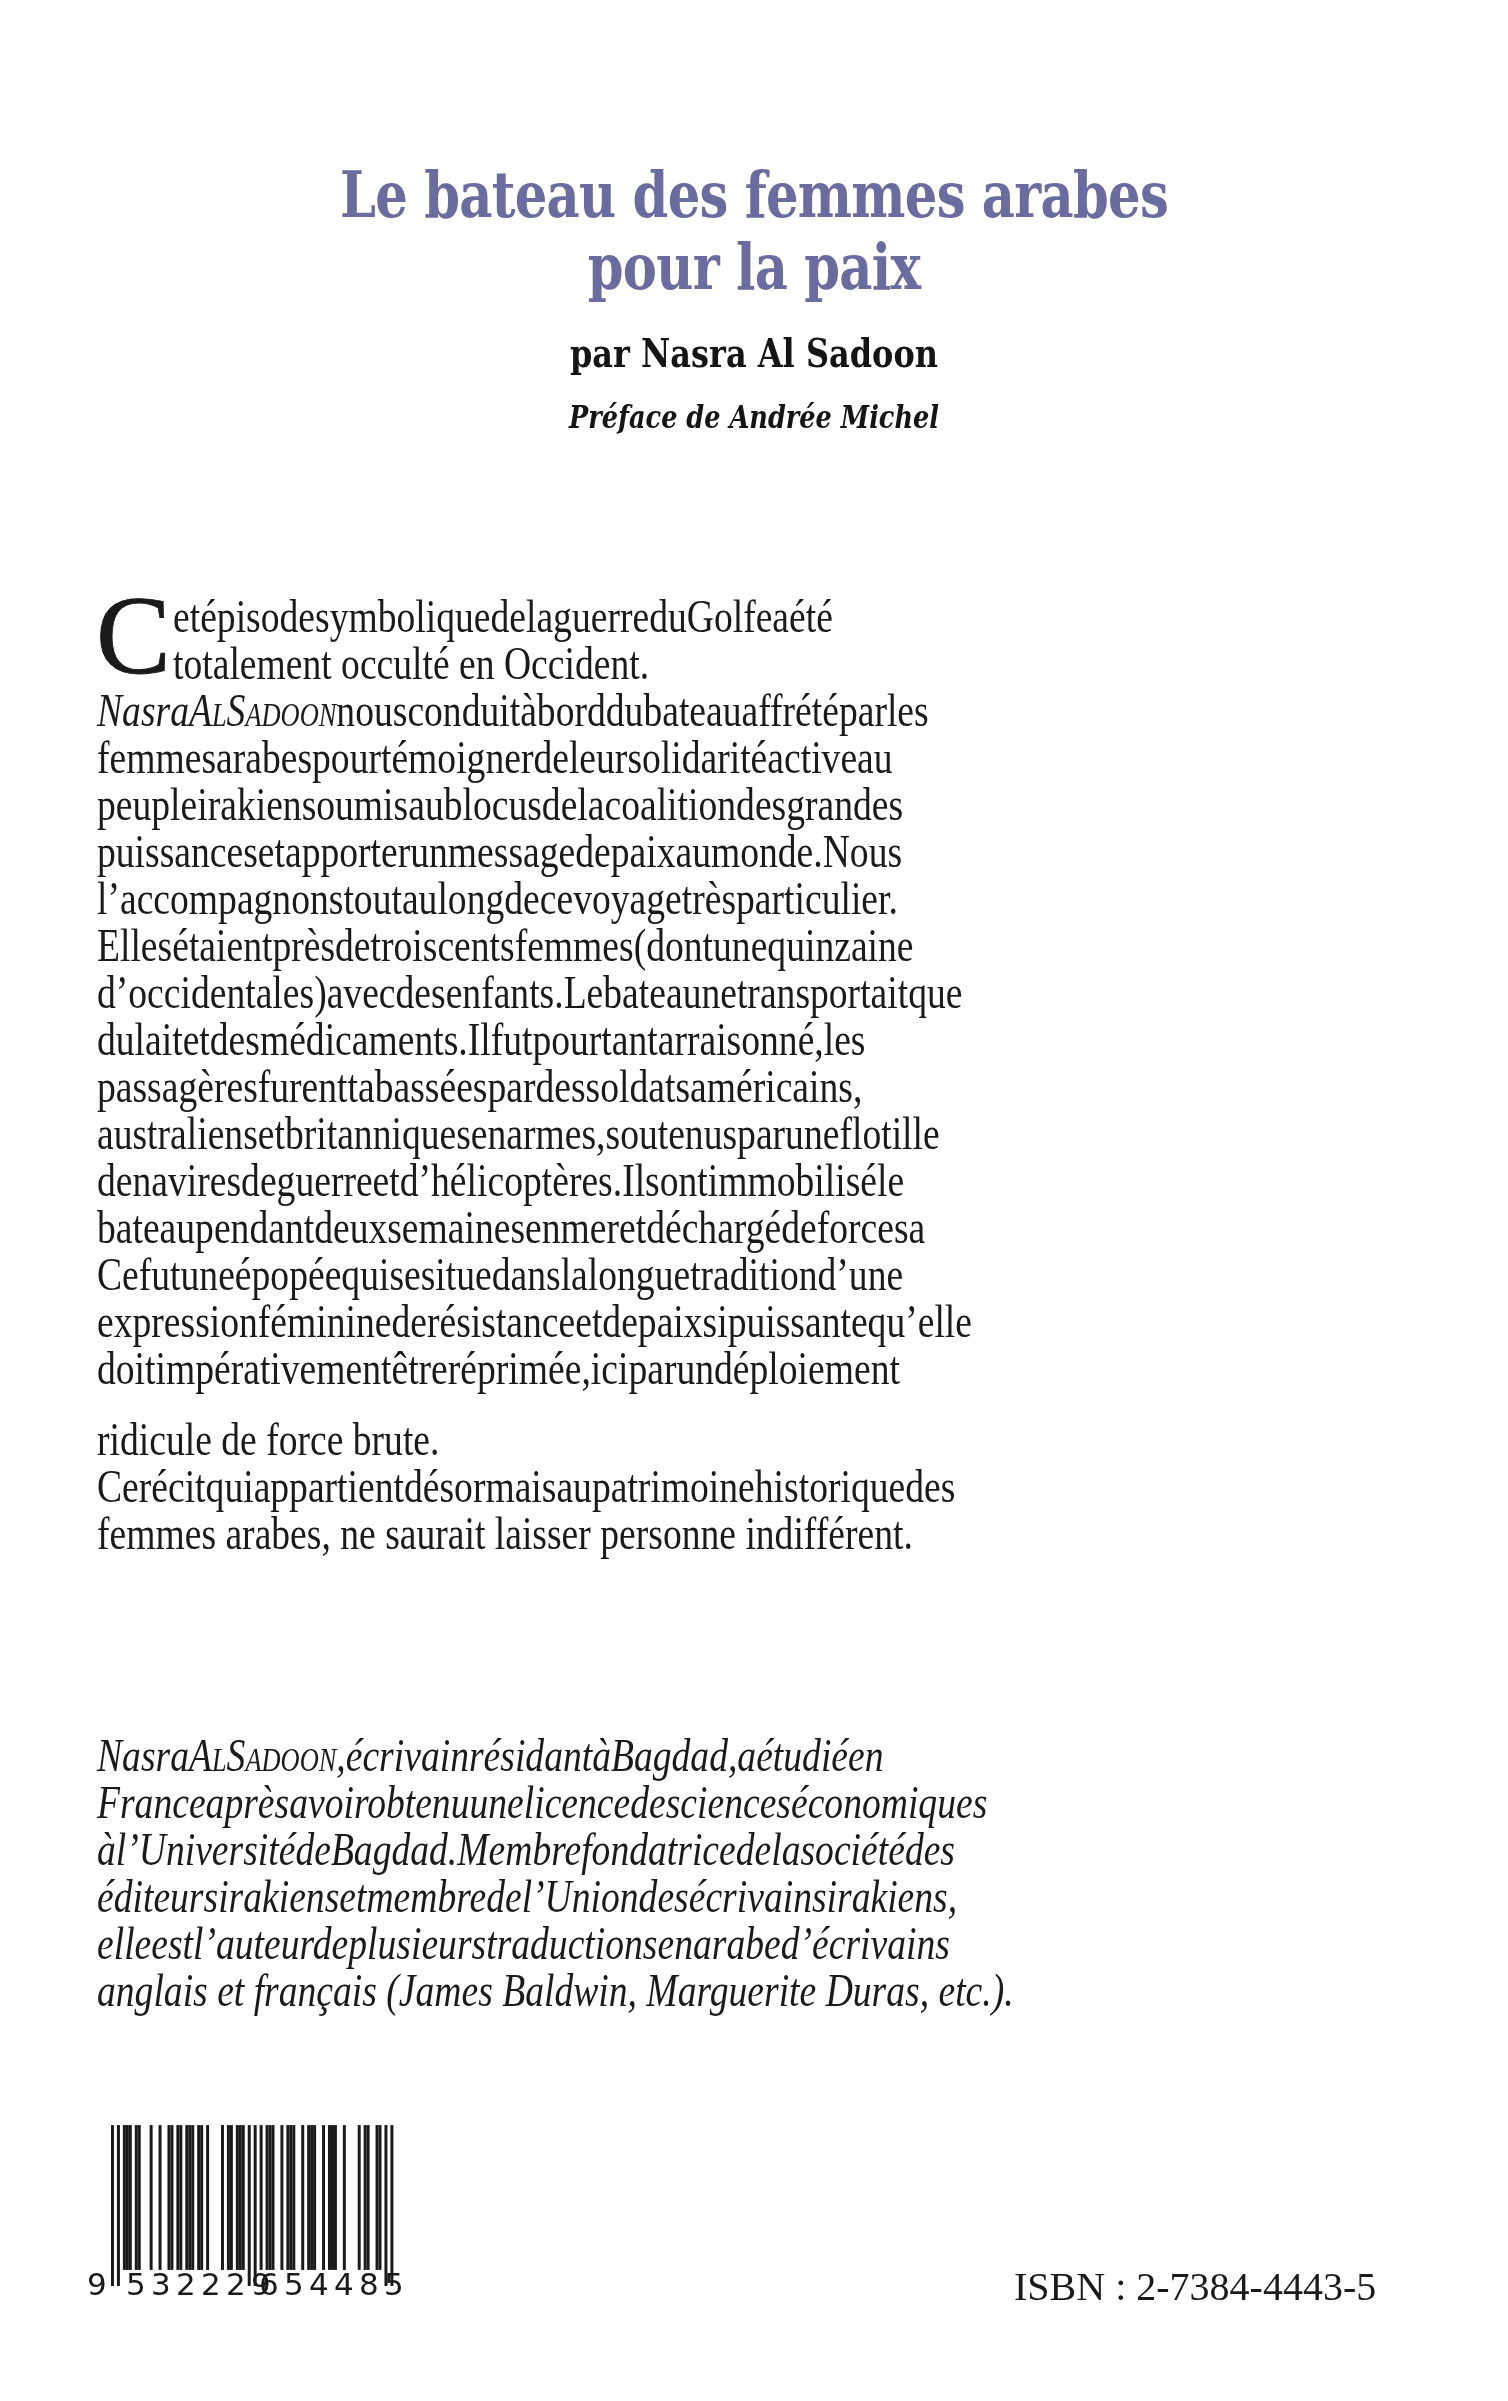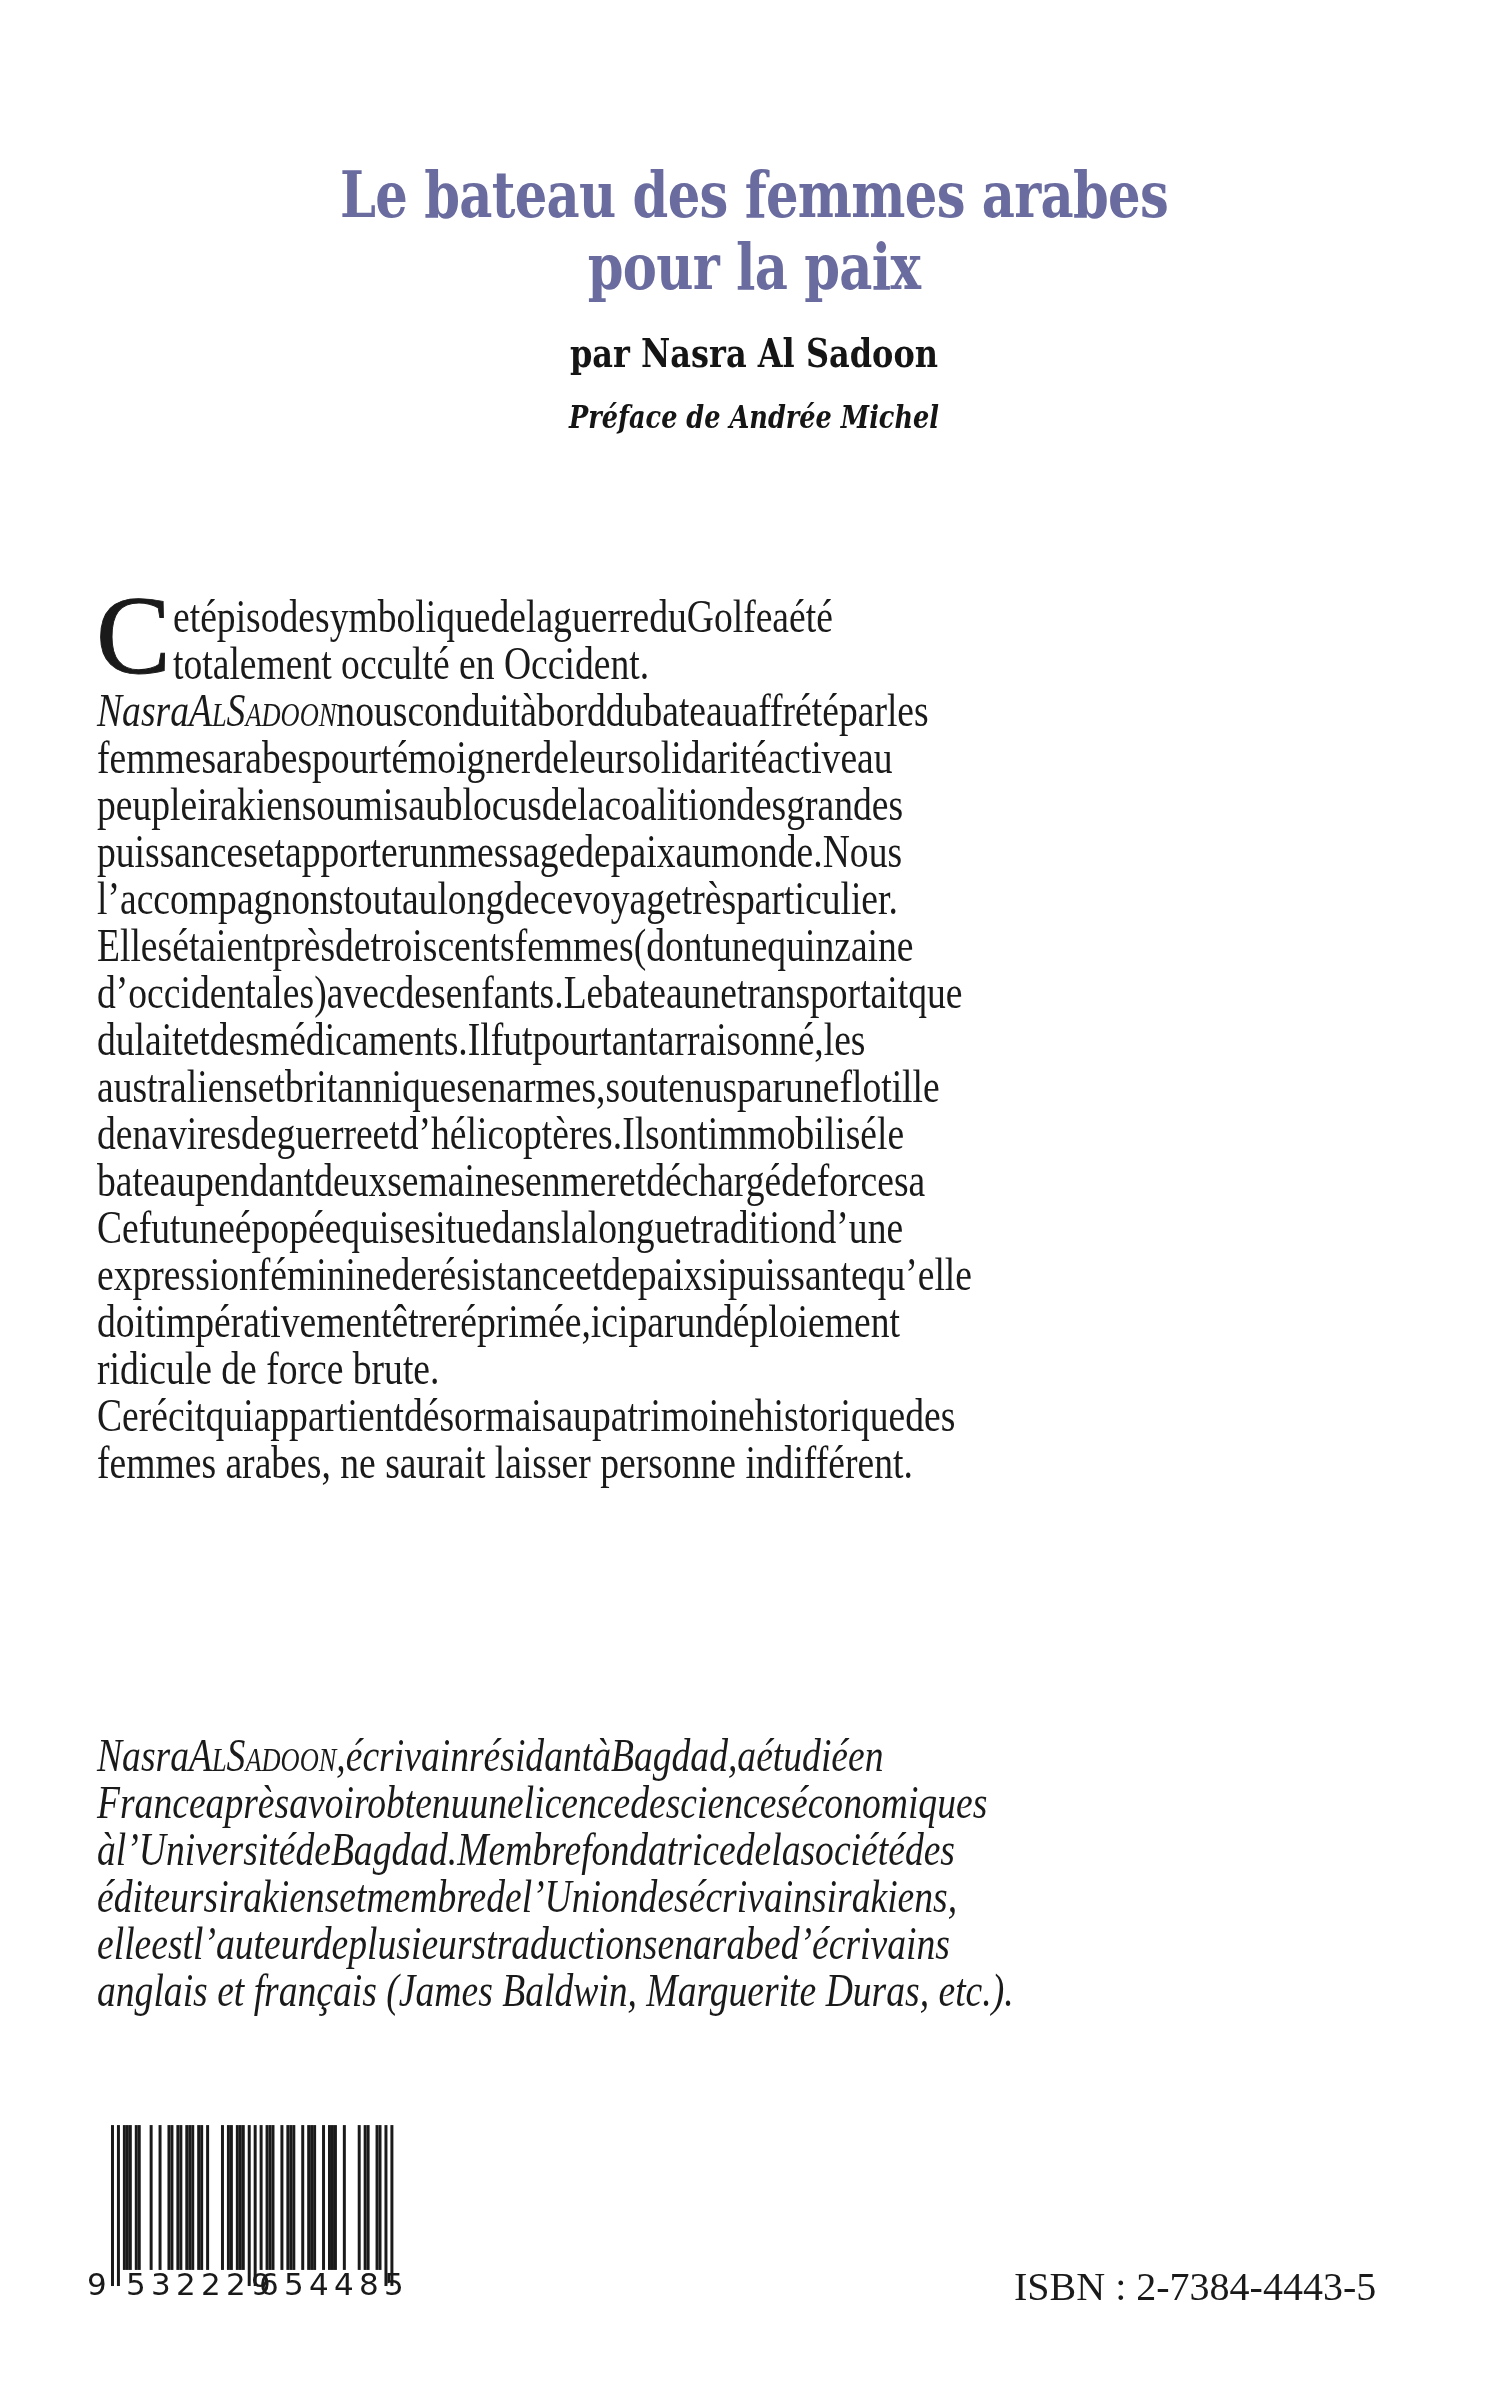--- a/index.html
+++ b/index.html
@@ -76,27 +76,28 @@
     <div class="line" style="padding-left: 76px;"><span class="inner j" style="width: 1495px; transform: scaleX(0.8);"><span><span>et</span></span><span><span>épisode</span></span><span><span>symbolique</span></span><span><span>de</span></span><span><span>la</span></span><span><span>guerre</span></span><span><span>du</span></span><span><span>Golfe</span></span><span><span>a</span></span><span><span>été</span></span></span></div>
     <div class="line" style="padding-left: 76px;"><span class="inner" style="width: auto; transform: scaleX(0.8);"><span><span>totalement</span></span> <span><span>occulté</span></span> <span><span>en</span></span> <span><span>Occident.</span></span></span></div>
     <div class="line" style="padding-left: 0px;"><span class="inner j" style="width: 1590px; transform: scaleX(0.8);"><span><span class="it">Nasra</span></span><span><span class="it sc">Al</span></span><span><span class="it sc">Sadoon</span></span><span><span>nous</span></span><span><span>conduit</span></span><span><span>à</span></span><span><span>bord</span></span><span><span>du</span></span><span><span>bateau</span></span><span><span>affrété</span></span><span><span>par</span></span><span><span>les</span></span></span></div>
     <div class="line" style="padding-left: 0px;"><span class="inner j" style="width: 1590px; transform: scaleX(0.8);"><span><span>femmes</span></span><span><span>arabes</span></span><span><span>pour</span></span><span><span>témoigner</span></span><span><span>de</span></span><span><span>leur</span></span><span><span>solidarité</span></span><span><span>active</span></span><span><span>au</span></span></span></div>
     <div class="line" style="padding-left: 0px;"><span class="inner j" style="width: 1590px; transform: scaleX(0.8);"><span><span>peuple</span></span><span><span>irakien</span></span><span><span>soumis</span></span><span><span>au</span></span><span><span>blocus</span></span><span><span>de</span></span><span><span>la</span></span><span><span>coalition</span></span><span><span>des</span></span><span><span>grandes</span></span></span></div>
     <div class="line" style="padding-left: 0px;"><span class="inner j" style="width: 1590px; transform: scaleX(0.8);"><span><span>puissances</span></span><span><span>et</span></span><span><span>apporter</span></span><span><span>un</span></span><span><span>message</span></span><span><span>de</span></span><span><span>paix</span></span><span><span>au</span></span><span><span>monde.</span></span><span><span>Nous</span></span></span></div>
     <div class="line" style="padding-left: 0px;"><span class="inner j" style="width: 1590px; transform: scaleX(0.8);"><span><span>l’accompagnons</span></span><span><span>tout</span></span><span><span>au</span></span><span><span>long</span></span><span><span>de</span></span><span><span>ce</span></span><span><span>voyage</span></span><span><span>très</span></span><span><span>particulier.</span></span></span></div>
     <div class="line" style="padding-left: 0px;"><span class="inner j" style="width: 1590px; transform: scaleX(0.8);"><span><span>Elles</span></span><span><span>étaient</span></span><span><span>près</span></span><span><span>de</span></span><span><span>trois</span></span><span><span>cents</span></span><span><span>femmes</span></span><span><span>(dont</span></span><span><span>une</span></span><span><span>quinzaine</span></span></span></div>
     <div class="line" style="padding-left: 0px;"><span class="inner j" style="width: 1590px; transform: scaleX(0.8);"><span><span>d’occidentales)</span></span><span><span>avec</span></span><span><span>des</span></span><span><span>enfants.</span></span><span><span>Le</span></span><span><span>bateau</span></span><span><span>ne</span></span><span><span>transportait</span></span><span><span>que</span></span></span></div>
     <div class="line" style="padding-left: 0px;"><span class="inner j" style="width: 1590px; transform: scaleX(0.8);"><span><span>du</span></span><span><span>lait</span></span><span><span>et</span></span><span><span>des</span></span><span><span>médicaments.</span></span><span><span>Il</span></span><span><span>fut</span></span><span><span>pourtant</span></span><span><span>arraisonné,</span></span><span><span>les</span></span></span></div>
+    <div class="line" style="padding-left: 0px;"><span class="inner j" style="width: 1590px; transform: scaleX(0.8);"><span><span>passagères</span></span><span><span>furent</span></span><span><span>tabassées</span></span><span><span>par</span></span><span><span>des</span></span><span><span>soldats</span></span><span><span>américains,</span></span></span></div>
     <div class="line" style="padding-left: 0px;"><span class="inner j" style="width: 1590px; transform: scaleX(0.8);"><span><span>australiens</span></span><span><span>et</span></span><span><span>britanniques</span></span><span><span>en</span></span><span><span>armes,</span></span><span><span>soutenus</span></span><span><span>par</span></span><span><span>une</span></span><span><span>flotille</span></span></span></div>
     <div class="line" style="padding-left: 0px;"><span class="inner j" style="width: 1590px; transform: scaleX(0.8);"><span><span>de</span></span><span><span>navires</span></span><span><span>de</span></span><span><span>guerre</span></span><span><span>et</span></span><span><span>d’hélicoptères.</span></span><span><span>Ils</span></span><span><span>ont</span></span><span><span>immobilisé</span></span><span><span>le</span></span></span></div>
     <div class="line" style="padding-left: 0px;"><span class="inner j" style="width: 1590px; transform: scaleX(0.8);"><span><span>bateau</span></span><span><span>pendant</span></span><span><span>deux</span></span><span><span>semaines</span></span><span><span>en</span></span><span><span>mer</span></span><span><span>et</span></span><span><span>déchargé</span></span><span><span>de</span></span><span><span>force</span></span><span><span>sa</span></span></span></div>
     <div class="line" style="padding-left: 0px;"><span class="inner j" style="width: 1590px; transform: scaleX(0.8);"><span><span>Ce</span></span><span><span>fut</span></span><span><span>une</span></span><span><span>épopée</span></span><span><span>qui</span></span><span><span>se</span></span><span><span>situe</span></span><span><span>dans</span></span><span><span>la</span></span><span><span>longue</span></span><span><span>tradition</span></span><span><span>d’une</span></span></span></div>
     <div class="line" style="padding-left: 0px;"><span class="inner j" style="width: 1590px; transform: scaleX(0.8);"><span><span>expression</span></span><span><span>féminine</span></span><span><span>de</span></span><span><span>résistance</span></span><span><span>et</span></span><span><span>de</span></span><span><span>paix</span></span><span><span>si</span></span><span><span>puissante</span></span><span><span>qu’elle</span></span></span></div>
     <div class="line" style="padding-left: 0px;"><span class="inner j" style="width: 1590px; transform: scaleX(0.8);"><span><span>doit</span></span><span><span>impérativement</span></span><span><span>être</span></span><span><span>réprimée,</span></span><span><span>ici</span></span><span><span>par</span></span><span><span>un</span></span><span><span>déploiement</span></span></span></div>
-    <div class="line" style="padding-left: 0px;"><span class="inner" style="width: auto; transform: scaleX(0.8);"><span><span>ridicule</span></span> <span><span>de</span></span> <span><span>force</span></span> <span><span>brute.</span></span></span></div>
+    <div class="line" style="padding-left: 0px; margin-top: 24px;"><span class="inner" style="width: auto; transform: scaleX(0.8);"><span><span>ridicule</span></span> <span><span>de</span></span> <span><span>force</span></span> <span><span>brute.</span></span></span></div>
     <div class="line" style="padding-left: 0px;"><span class="inner j" style="width: 1590px; transform: scaleX(0.8);"><span><span>Ce</span></span><span><span>récit</span></span><span><span>qui</span></span><span><span>appartient</span></span><span><span>désormais</span></span><span><span>au</span></span><span><span>patrimoine</span></span><span><span>historique</span></span><span><span>des</span></span></span></div>
     <div class="line" style="padding-left: 0px;"><span class="inner" style="width: auto; transform: scaleX(0.8);"><span><span>femmes</span></span> <span><span>arabes,</span></span> <span><span>ne</span></span> <span><span>saurait</span></span> <span><span>laisser</span></span> <span><span>personne</span></span> <span><span>indifférent.</span></span></span></div>
   </div>
 
 <div class="text-block bio" id="bio" style="top:1732px">
     <div class="line" style="padding-left: 0px;"><span class="inner j" style="width: 1590px; transform: scaleX(0.8);"><span><span>Nasra</span></span><span><span class="sc">Al</span></span><span><span class="sc">Sadoon</span><span>,</span></span><span><span>écrivain</span></span><span><span>résidant</span></span><span><span>à</span></span><span><span>Bagdad,</span></span><span><span>a</span></span><span><span>étudié</span></span><span><span>en</span></span></span></div>
     <div class="line" style="padding-left: 0px;"><span class="inner j" style="width: 1590px; transform: scaleX(0.8);"><span><span>France</span></span><span><span>après</span></span><span><span>avoir</span></span><span><span>obtenu</span></span><span><span>une</span></span><span><span>licence</span></span><span><span>de</span></span><span><span>sciences</span></span><span><span>économiques</span></span></span></div>
     <div class="line" style="padding-left: 0px;"><span class="inner j" style="width: 1590px; transform: scaleX(0.8);"><span><span>à</span></span><span><span>l’Université</span></span><span><span>de</span></span><span><span>Bagdad.</span></span><span><span>Membre</span></span><span><span>fondatrice</span></span><span><span>de</span></span><span><span>la</span></span><span><span>société</span></span><span><span>des</span></span></span></div>
     <div class="line" style="padding-left: 0px;"><span class="inner j" style="width: 1590px; transform: scaleX(0.8);"><span><span>éditeurs</span></span><span><span>irakiens</span></span><span><span>et</span></span><span><span>membre</span></span><span><span>de</span></span><span><span>l’Union</span></span><span><span>des</span></span><span><span>écrivains</span></span><span><span>irakiens,</span></span></span></div>
     <div class="line" style="padding-left: 0px;"><span class="inner j" style="width: 1590px; transform: scaleX(0.8);"><span><span>elle</span></span><span><span>est</span></span><span><span>l’auteur</span></span><span><span>de</span></span><span><span>plusieurs</span></span><span><span>traductions</span></span><span><span>en</span></span><span><span>arabe</span></span><span><span>d’écrivains</span></span></span></div>

